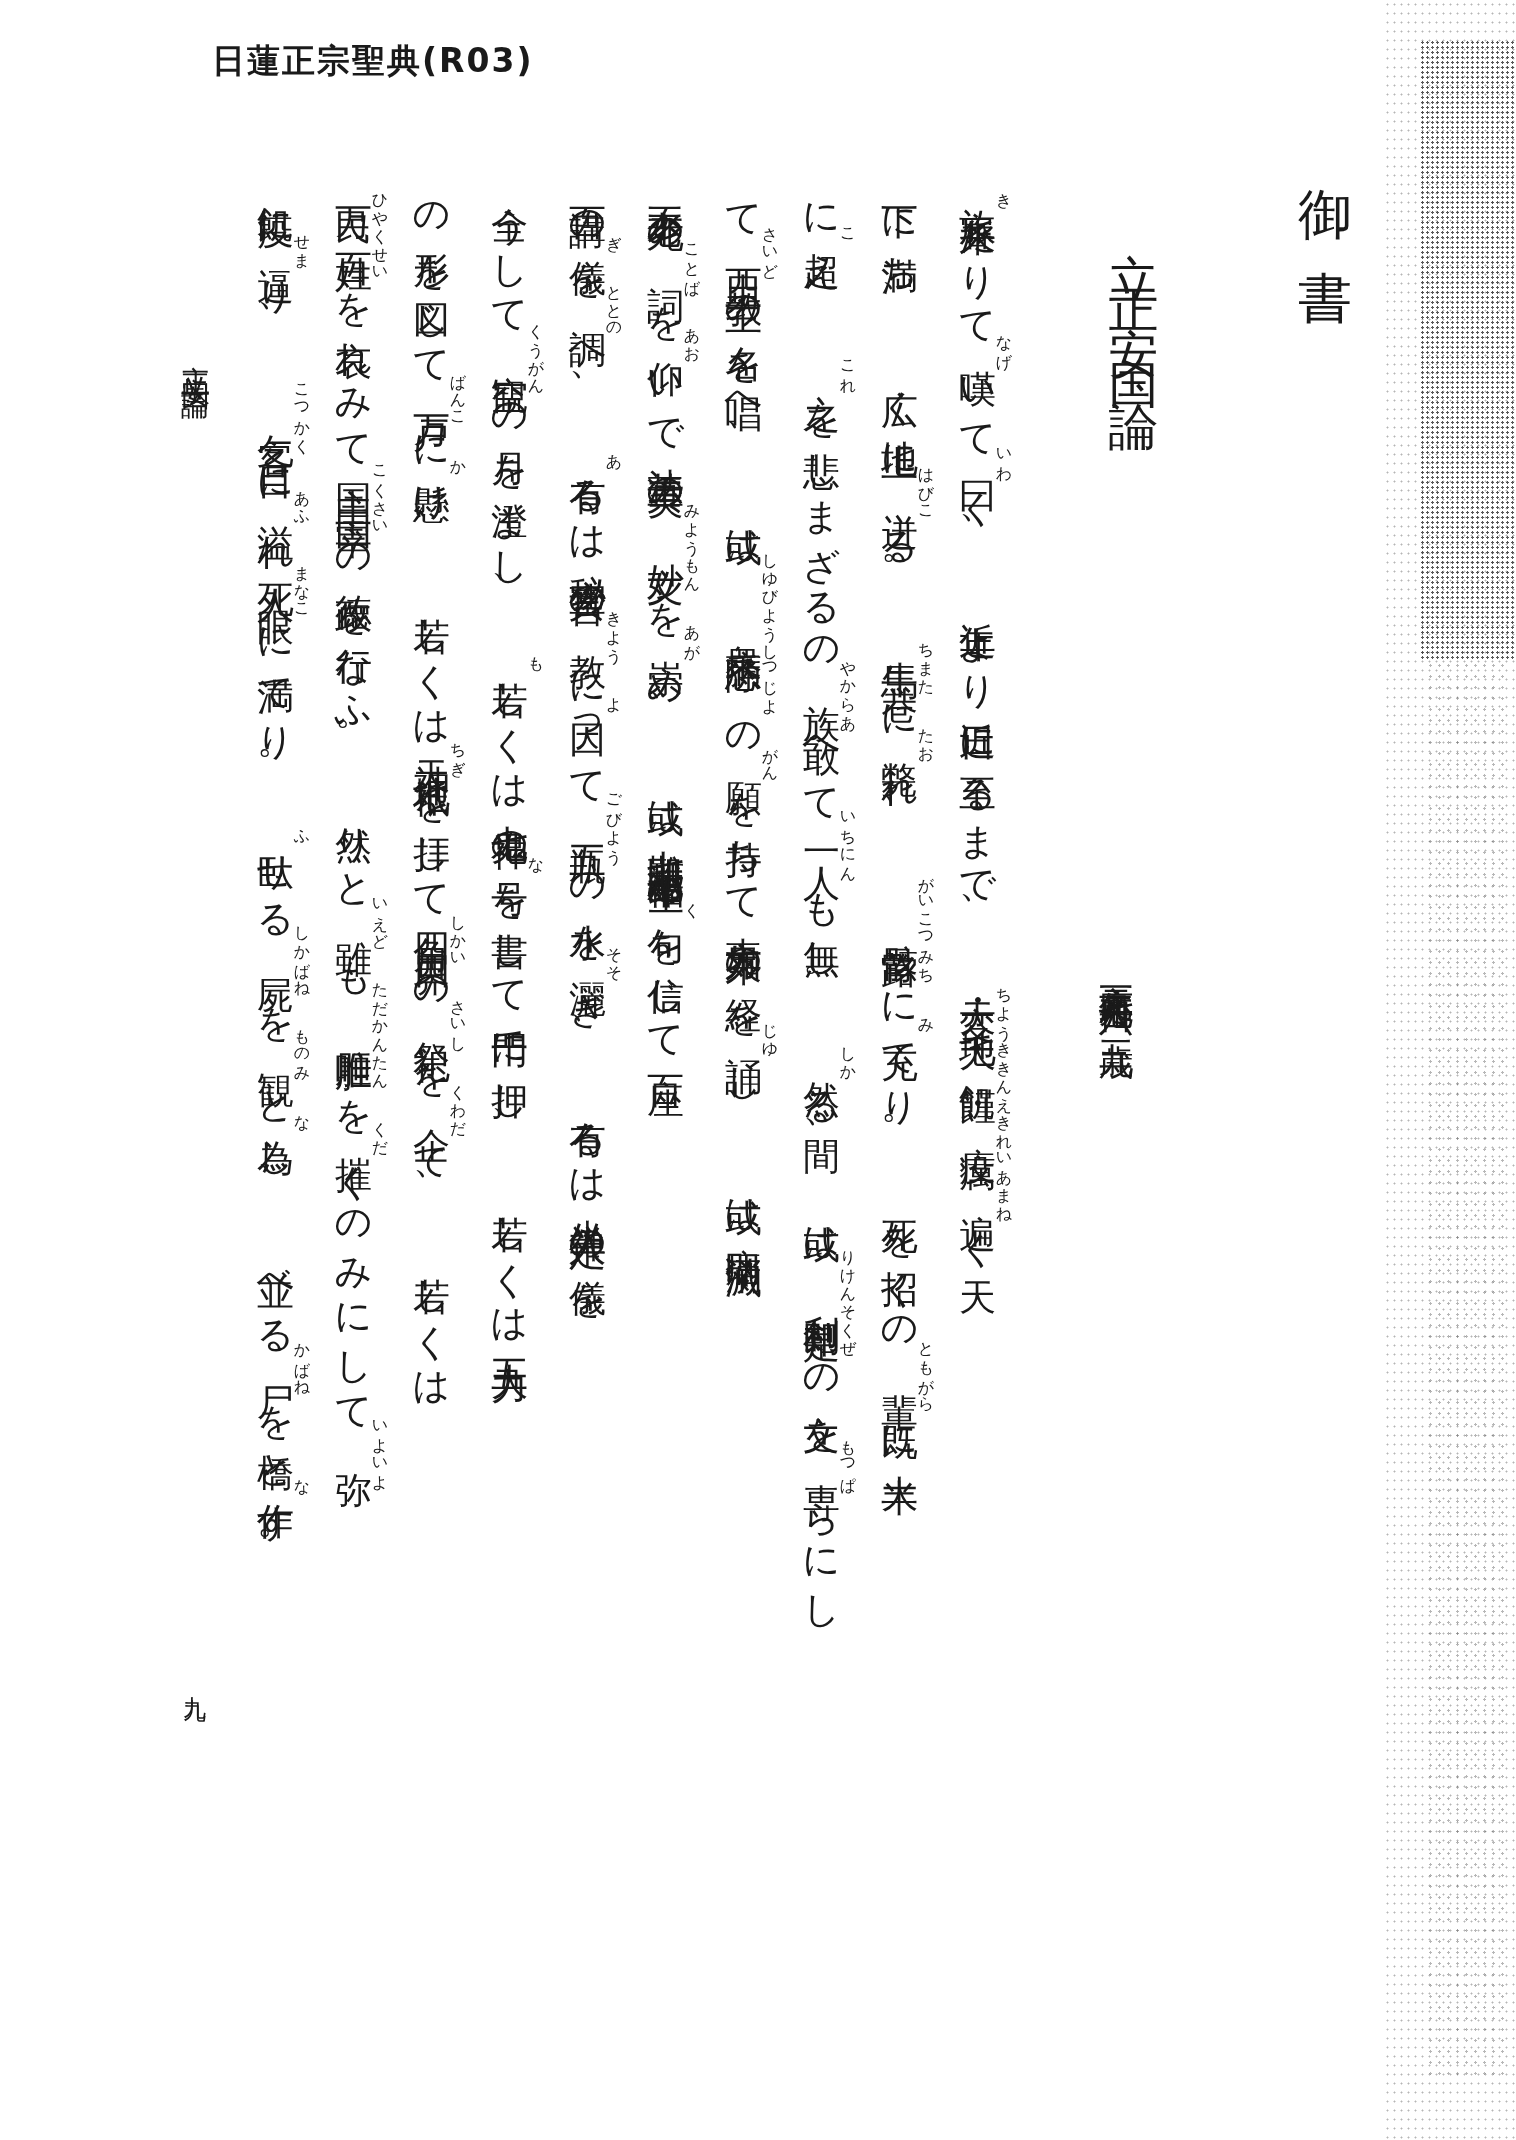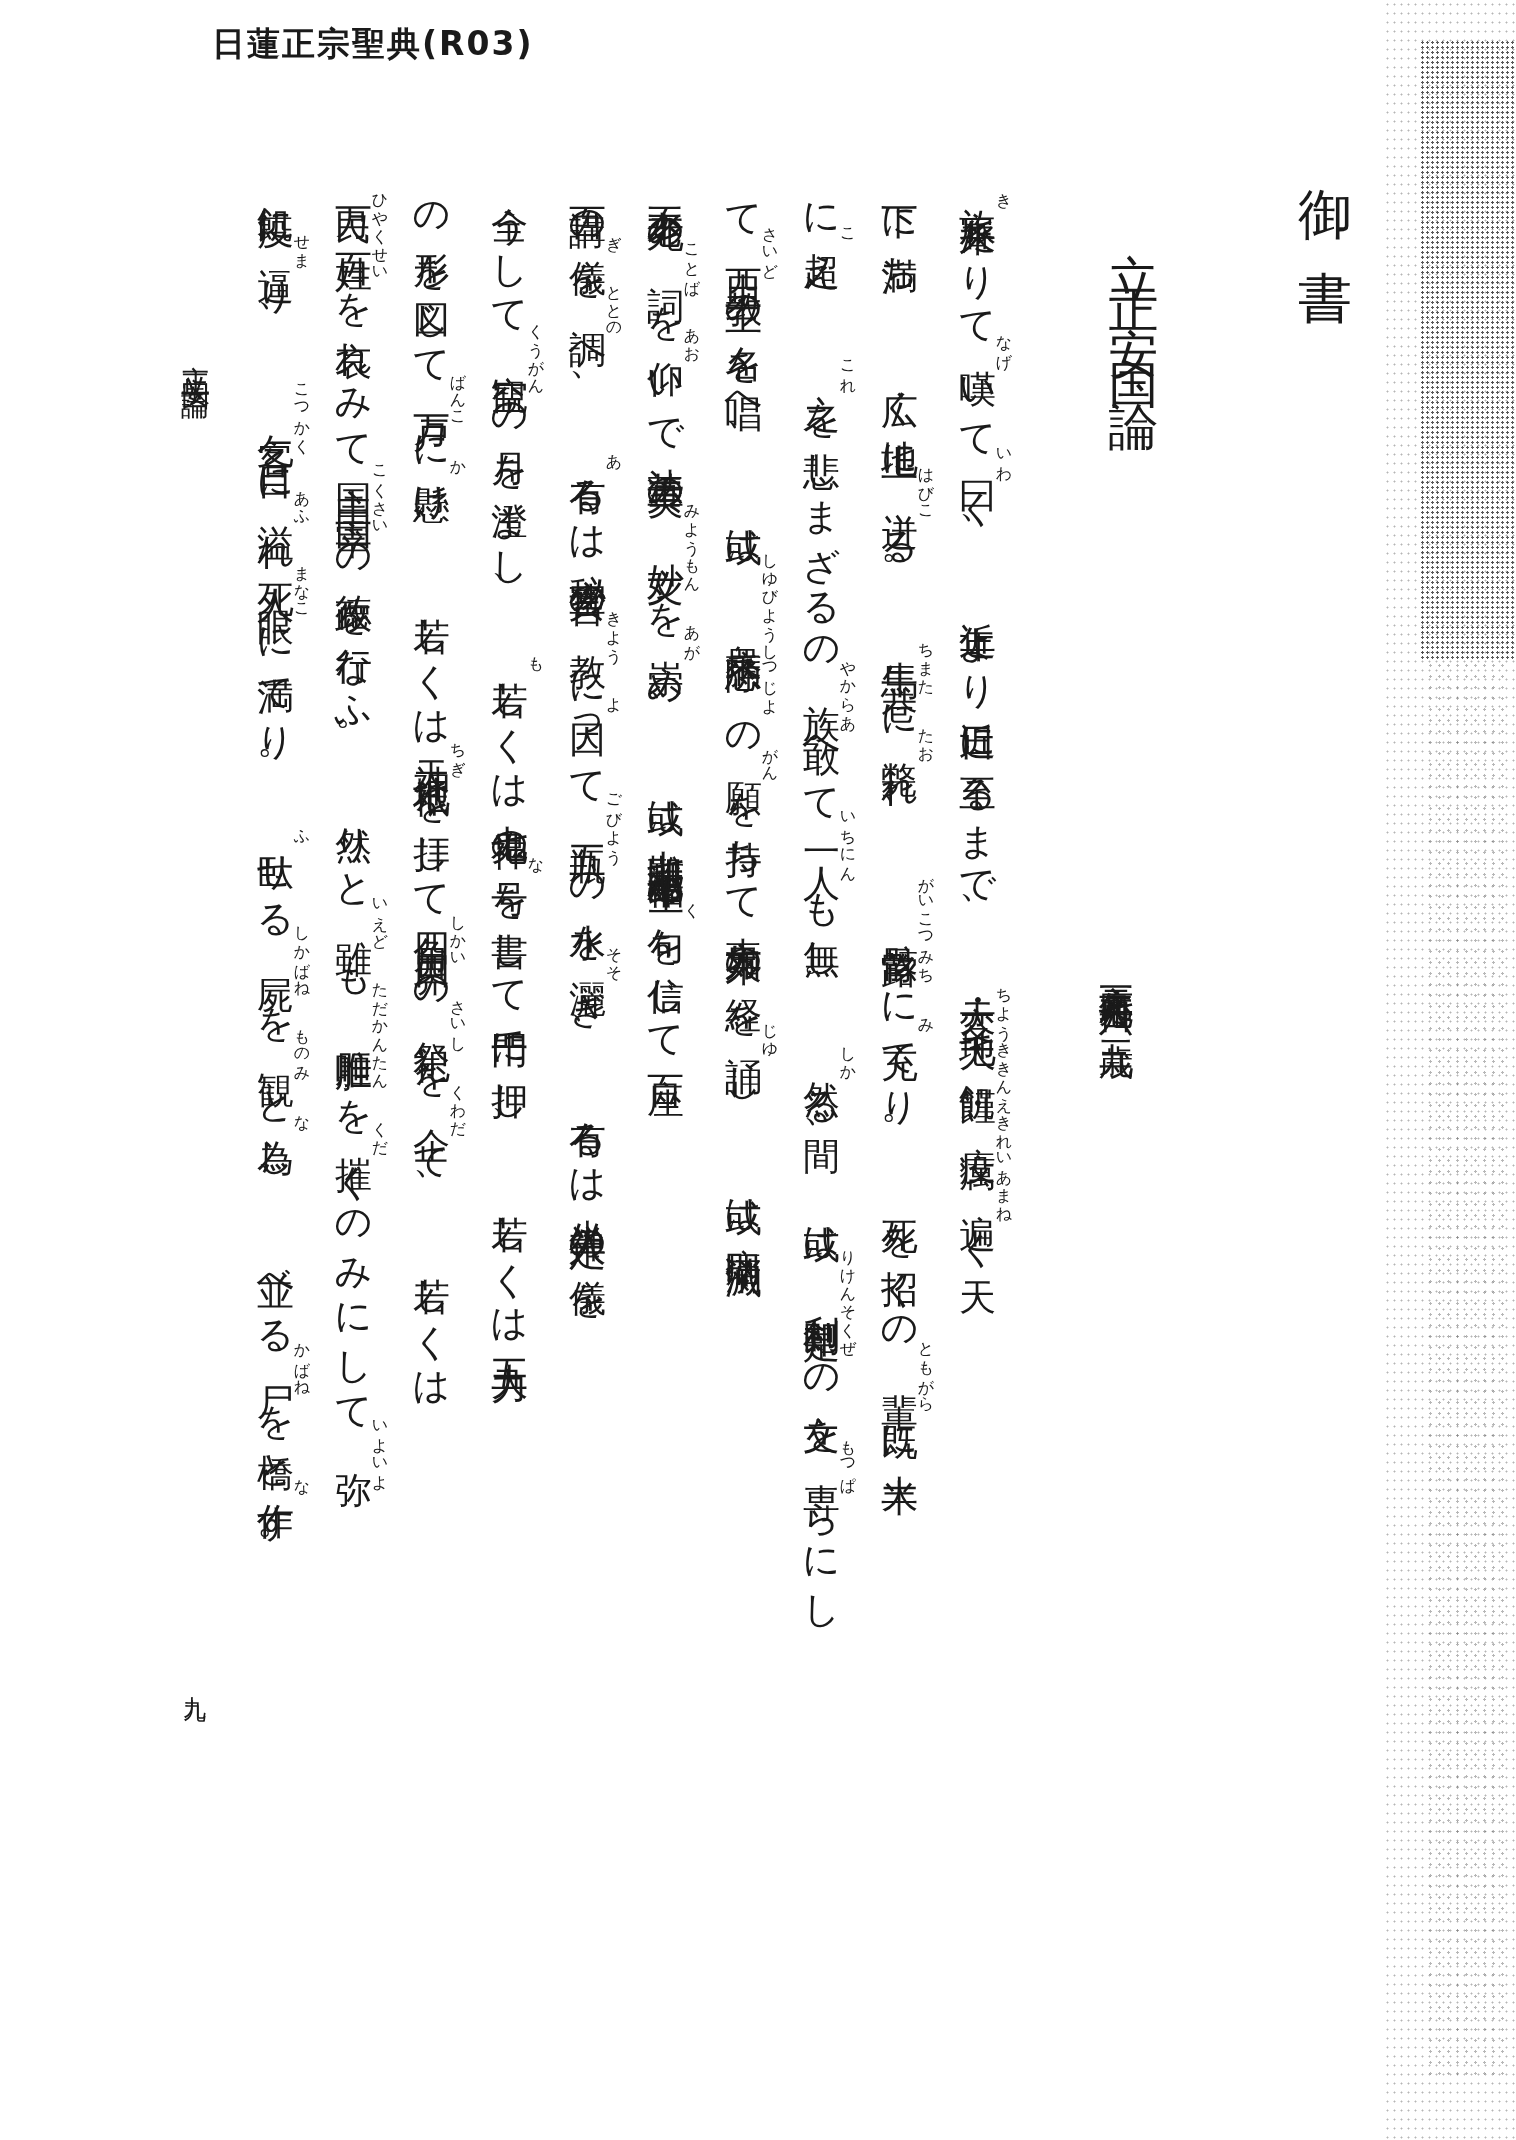--- a/index.html
+++ b/index.html
@@ -20,21 +20,21 @@
     background-image:radial-gradient(circle,#2e2e2e 1.2px,transparent 1.4px);
     background-size:5px 5px;opacity:.8;
   }
   .edge-band-mid{
     position:absolute;top:660px;right:6px;width:84px;height:1420px;
     background-image:radial-gradient(circle,#4a4a4a 1px,transparent 1.2px);
     background-size:9px 11px;opacity:.4;
   }
   
   .hdr{
-    position:absolute;left:212px;top:22px;
+    position:absolute;left:212px;top:39px;
     font-family:"DejaVu Sans","Liberation Sans",sans-serif;
     font-size:33px;font-weight:600;letter-spacing:2px;white-space:nowrap;
   }
   
   .vert{writing-mode:vertical-rl;text-orientation:upright;white-space:nowrap;position:absolute;}
   .collection-title{
     left:1288px;top:146px;font-size:54px;letter-spacing:82px;font-weight:500;
   }
   .main-title{
     left:1101px;top:213px;font-size:50px;letter-spacing:37px;font-weight:500;

